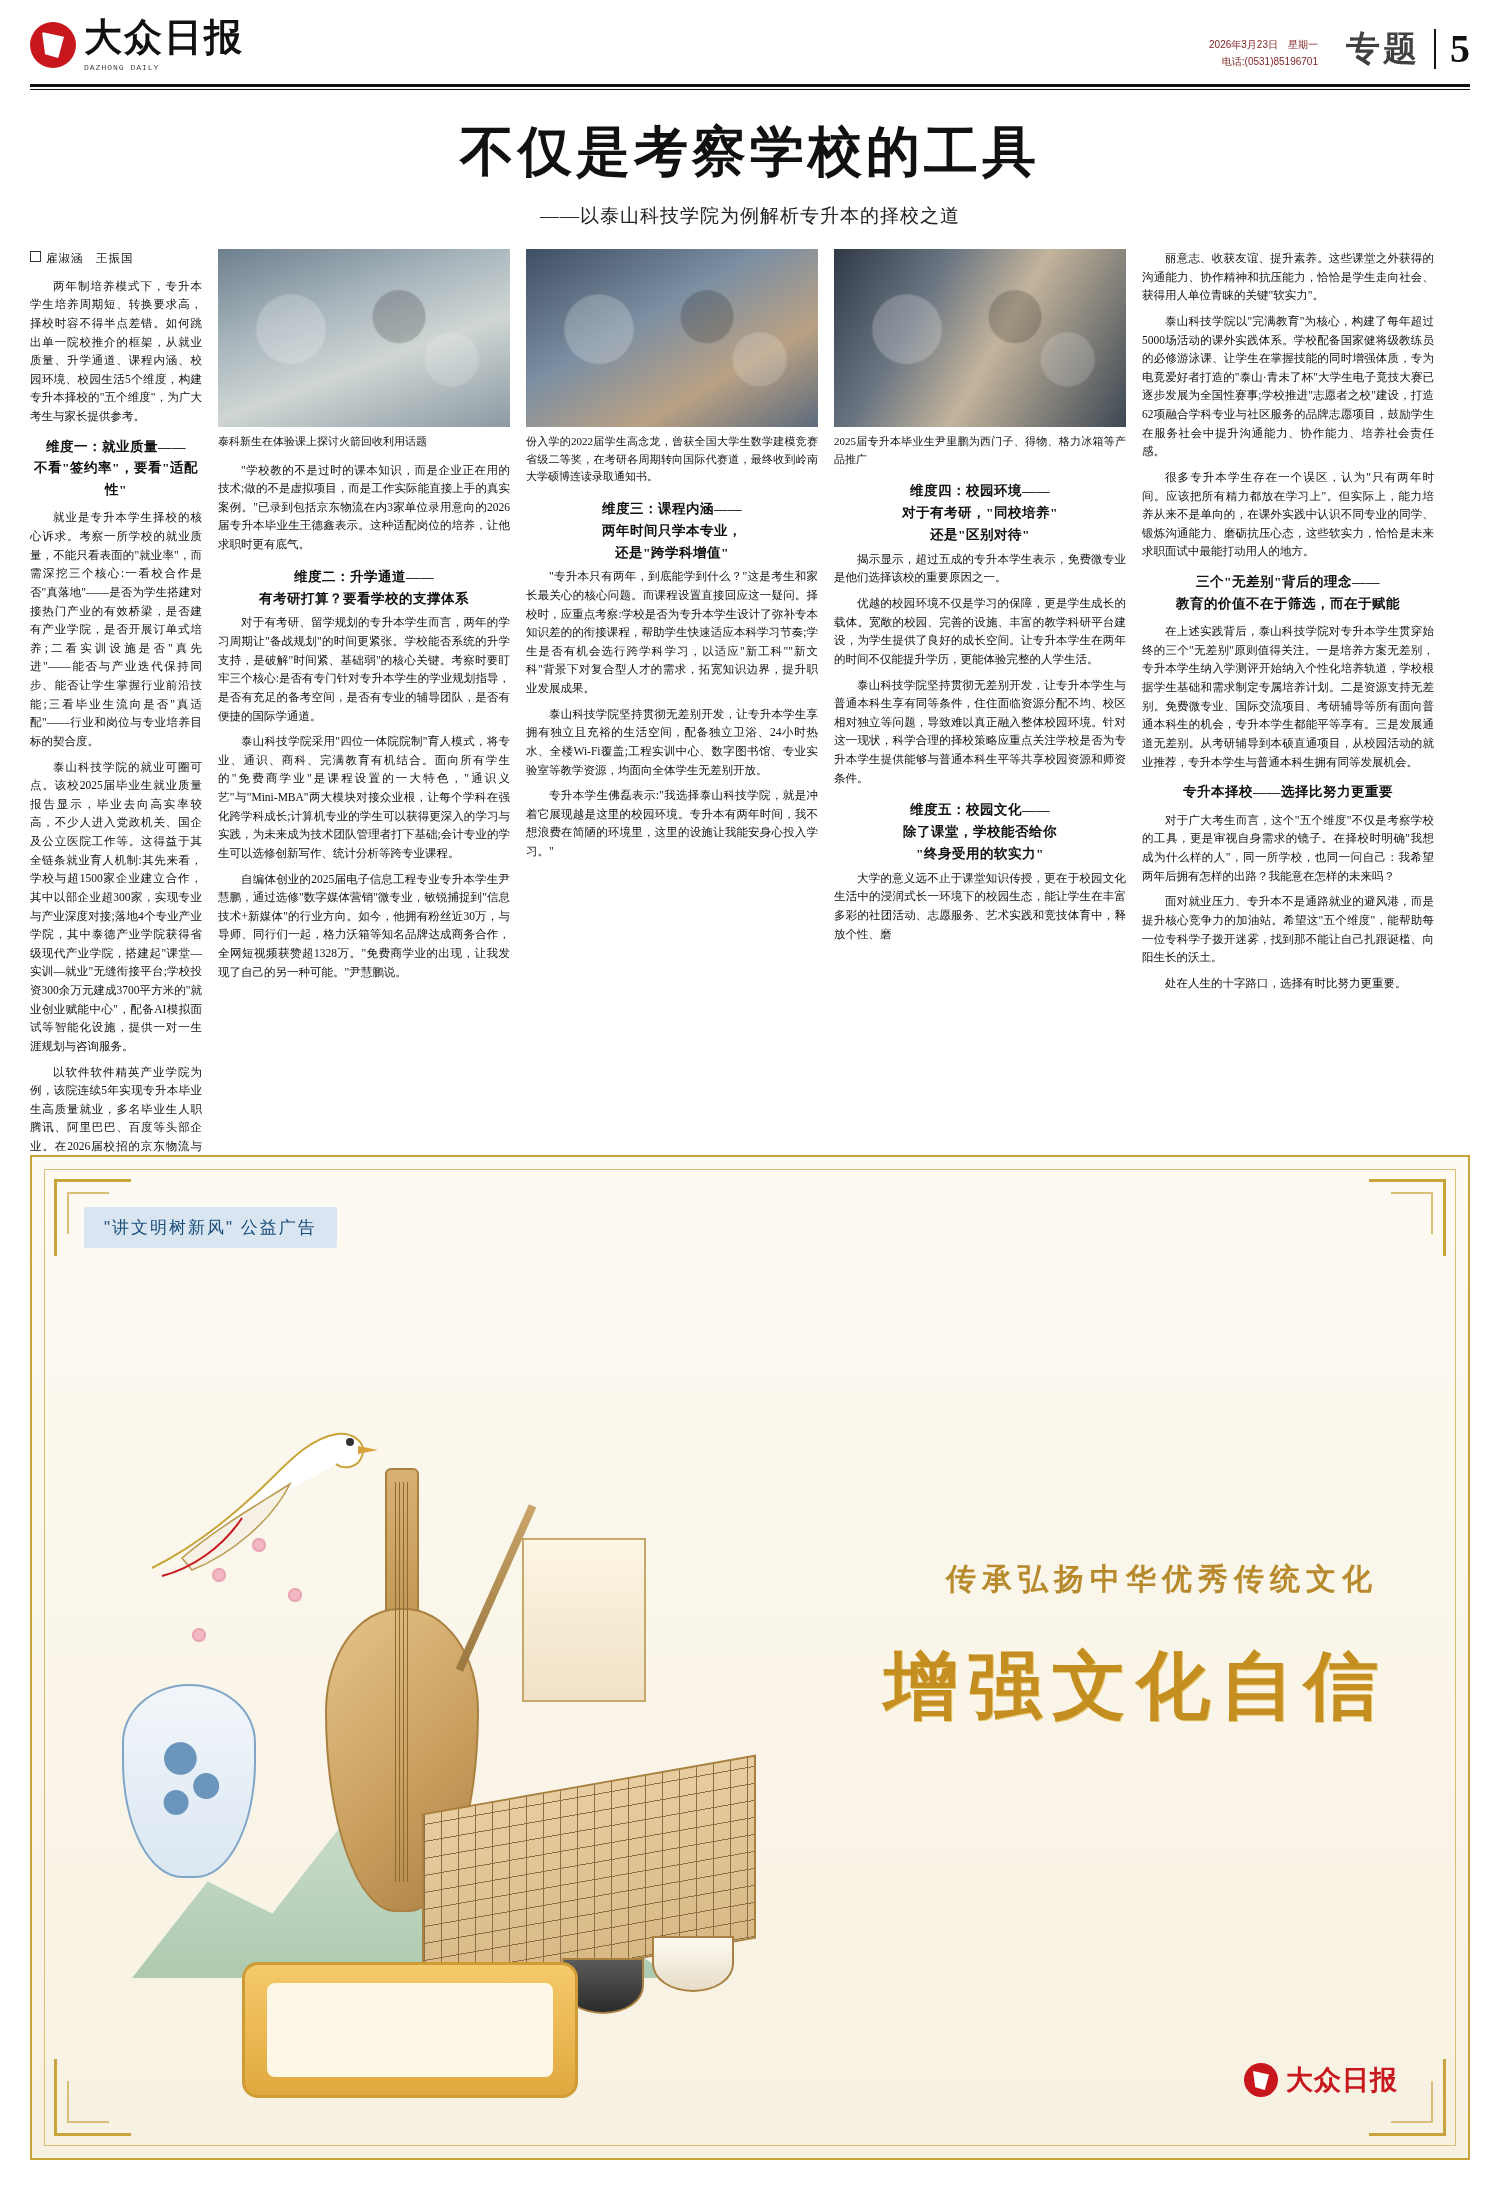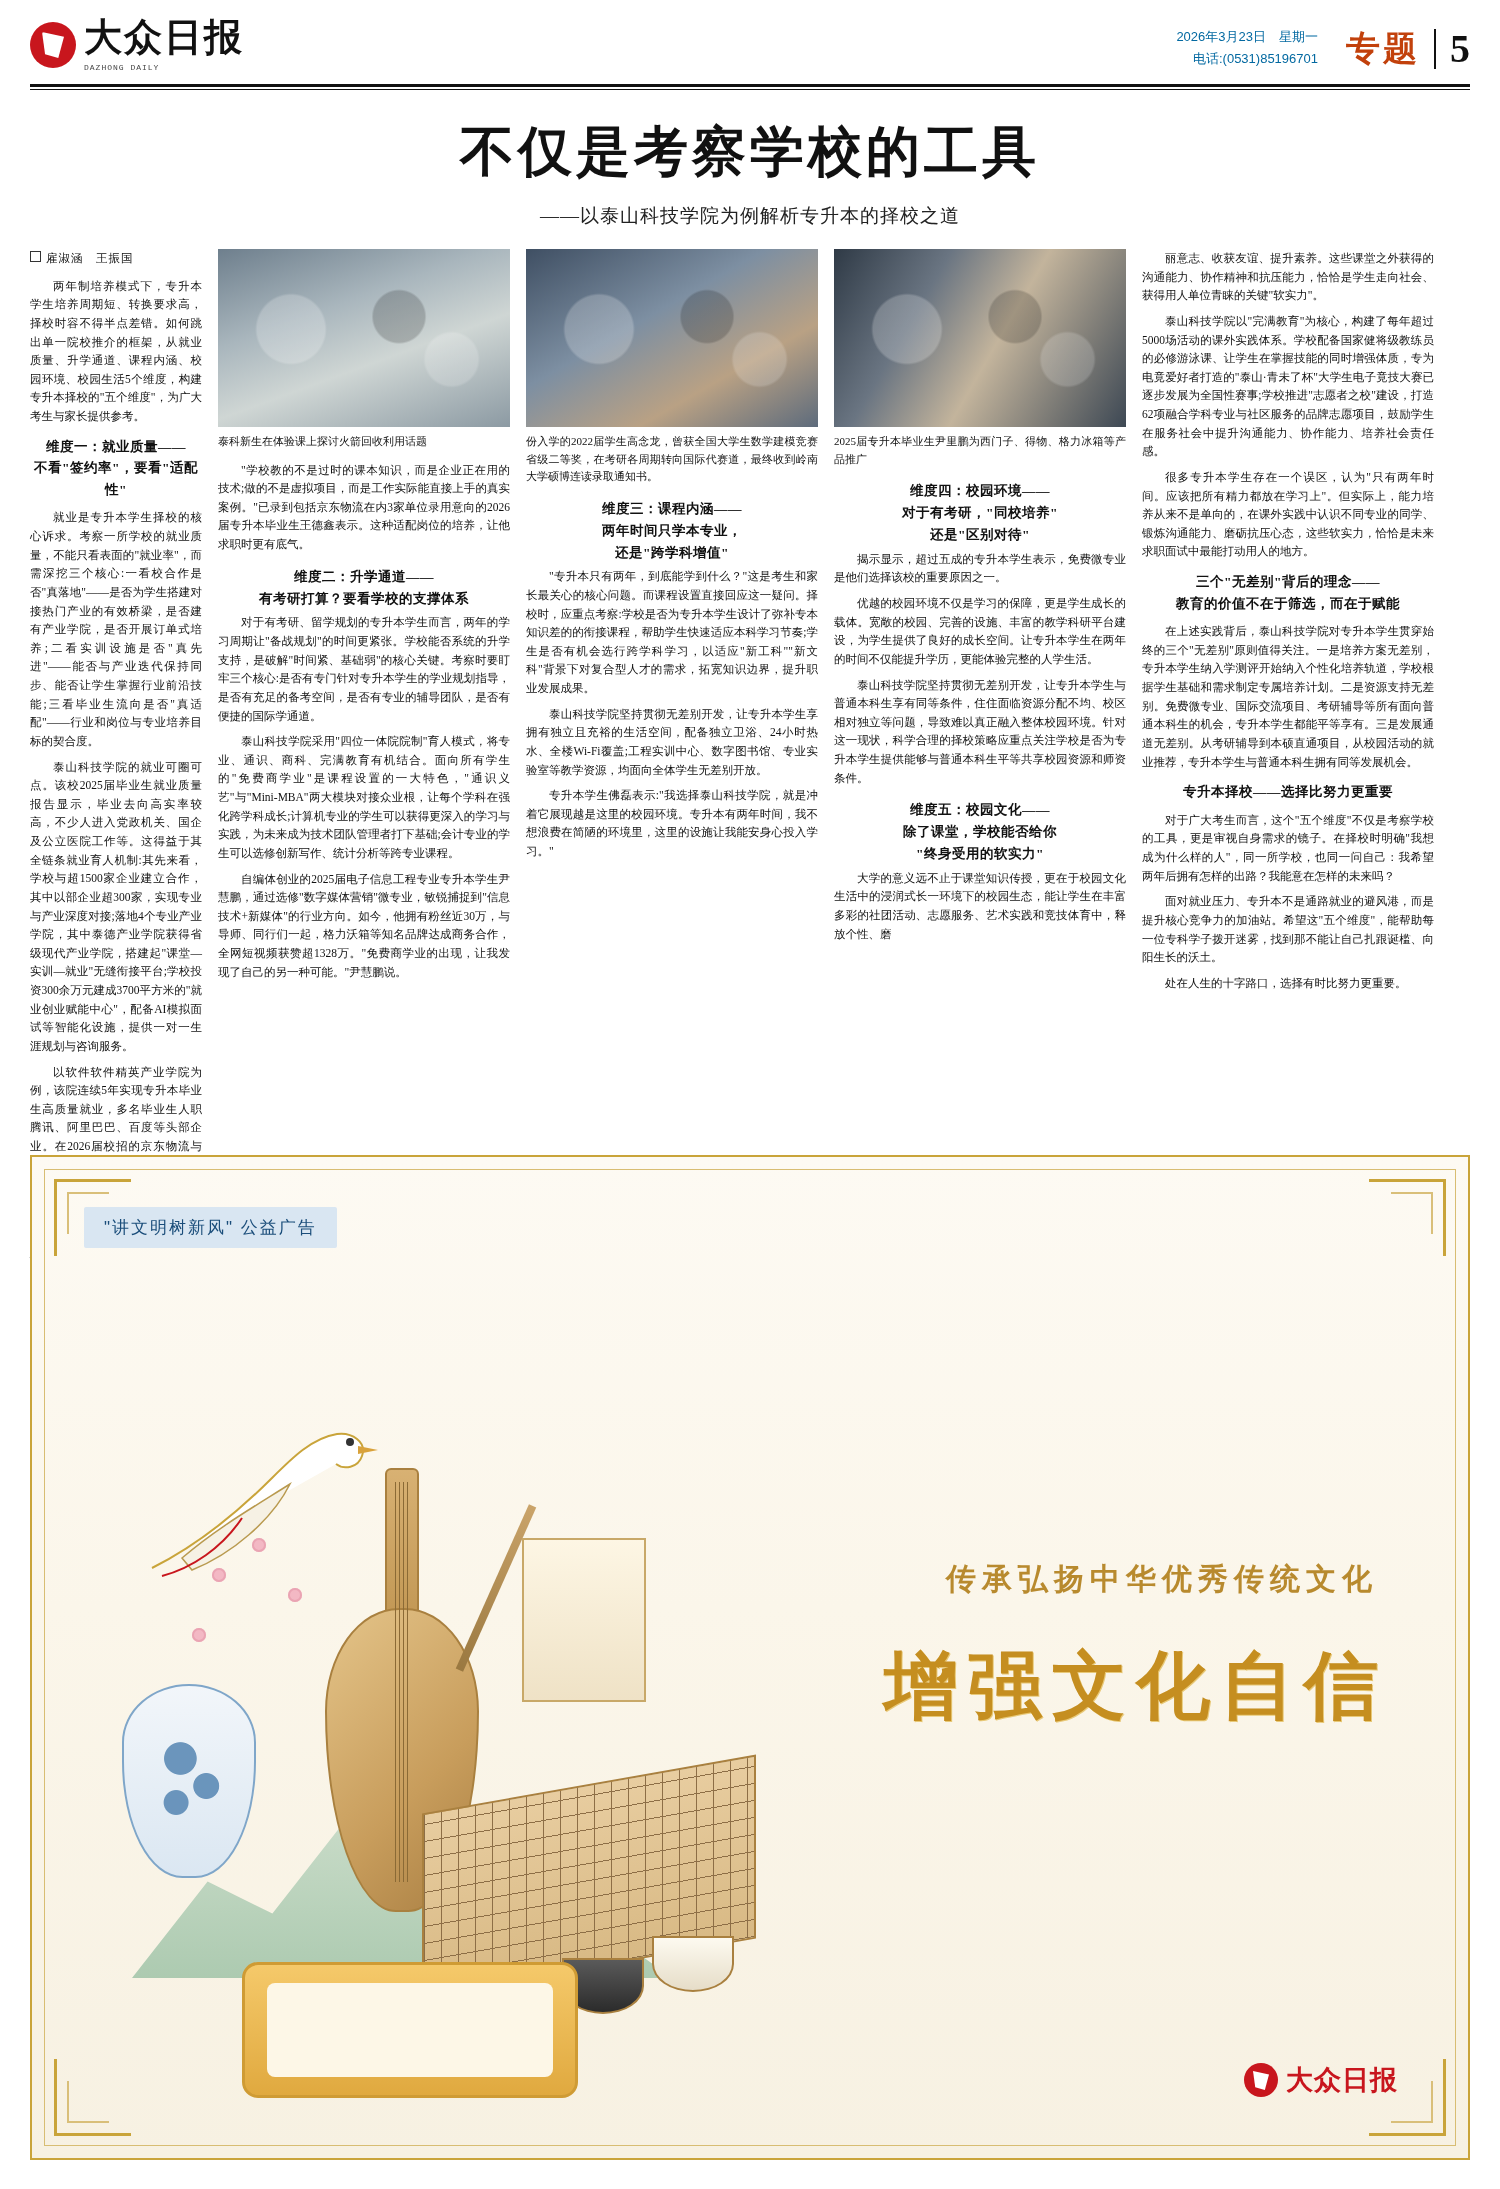--- a/index.html
+++ b/index.html
@@ -41,31 +41,31 @@
     line-height:1;
   }
   .logo-sub{
     font-family:Liberation Mono, monospace;
     font-size:8px;letter-spacing:1px;color:#444;margin-top:7px;
   }
   .masthead-right{
     display:flex;align-items:flex-end;gap:18px;
   }
   .date-block{
-    text-align:right;font-size:13px;line-height:1.7;color:#0369a1;
+    text-align:right;font-size:10px;line-height:1.7;color:#7f1d1d;
     font-family:"Liberation Sans", sans-serif;
     padding-bottom:2px;
   }
   .section-block{
     display:flex;align-items:center;gap:14px;
     border-left:0;
     padding-left:10px;
   }
   .section-name{
-    font-size:34px;font-weight:bold;letter-spacing:3px;color:#c2410c;
+    font-size:34px;font-weight:bold;letter-spacing:3px;color:#404040;
   }
   .divider-v{width:2px;height:40px;background:#111;}
   .page-num{
     font-size:40px;font-weight:bold;color:#111;line-height:1;
   }
   .rule{
     height:3px;background:#111;margin:4px 30px 0 30px;
   }
   .rule-thin{height:1px;background:#111;margin:2px 30px 0 30px;}
 

